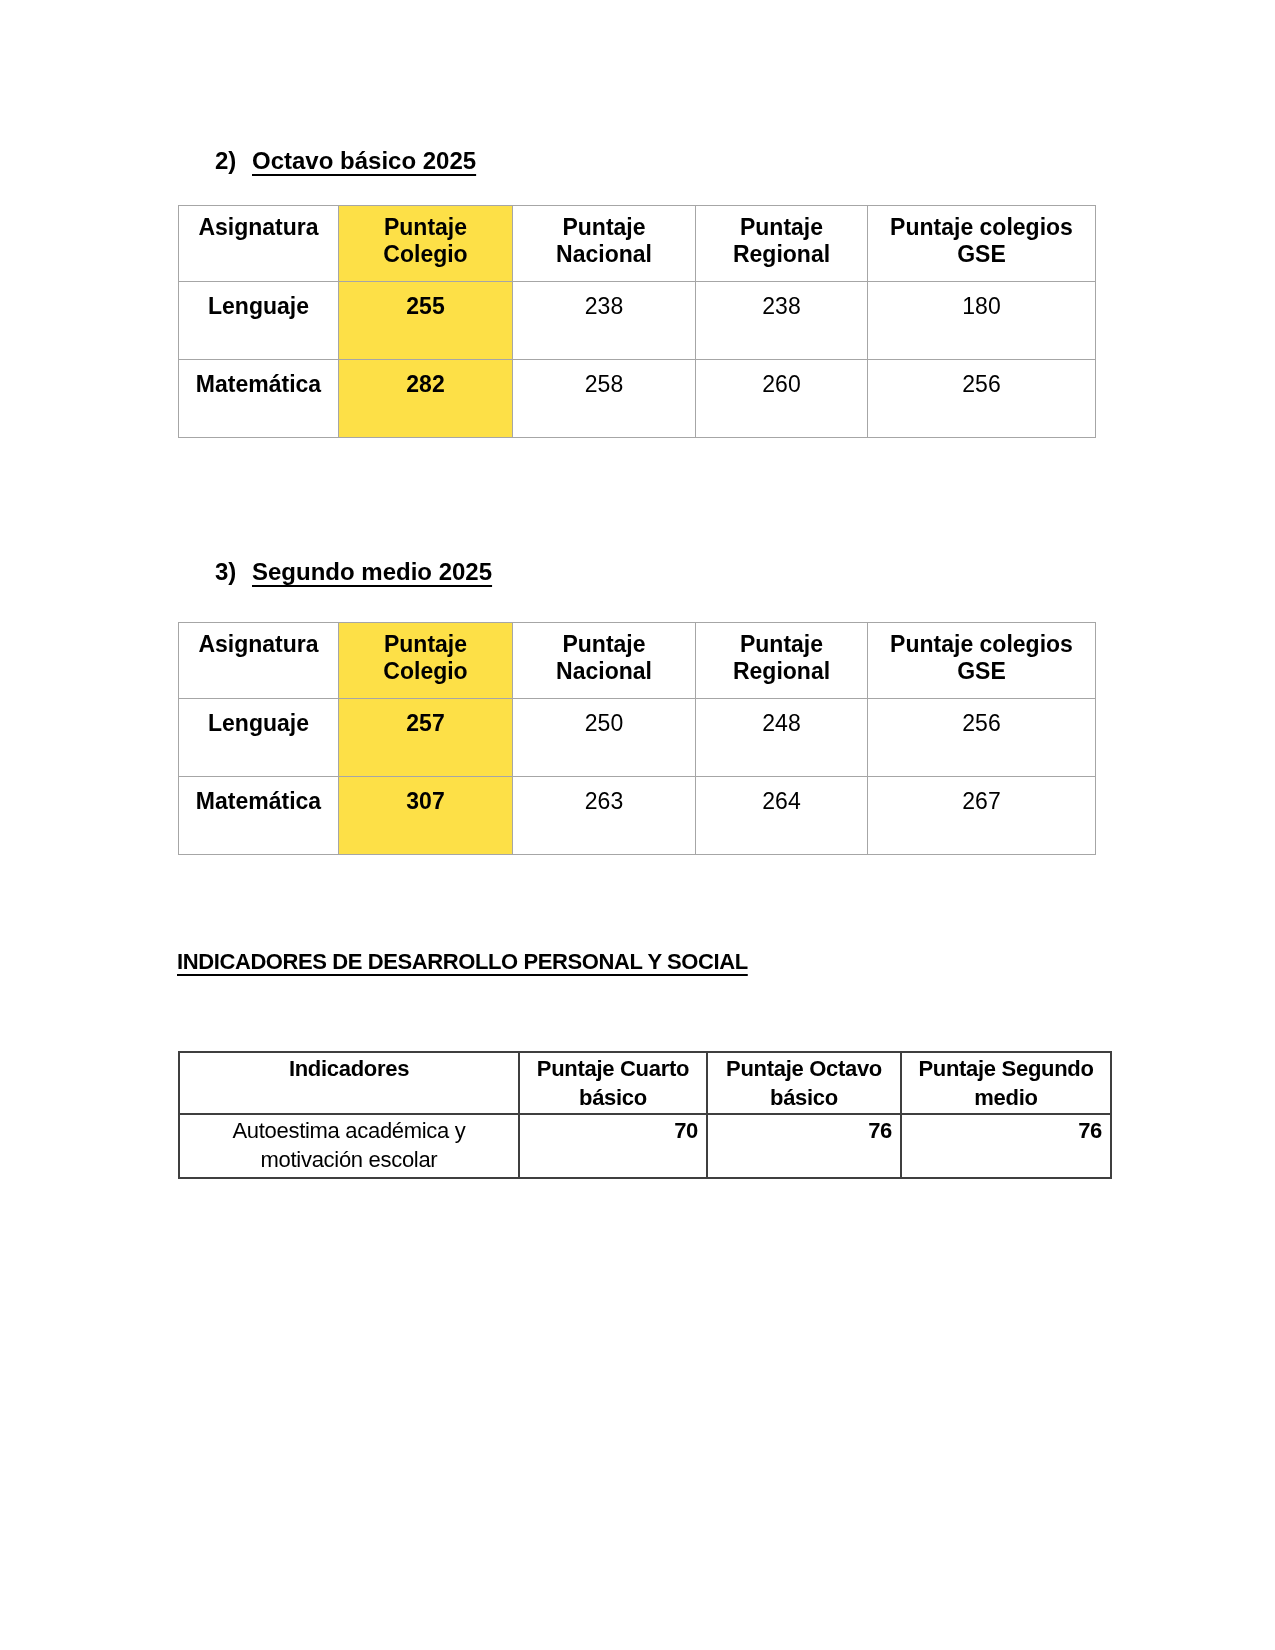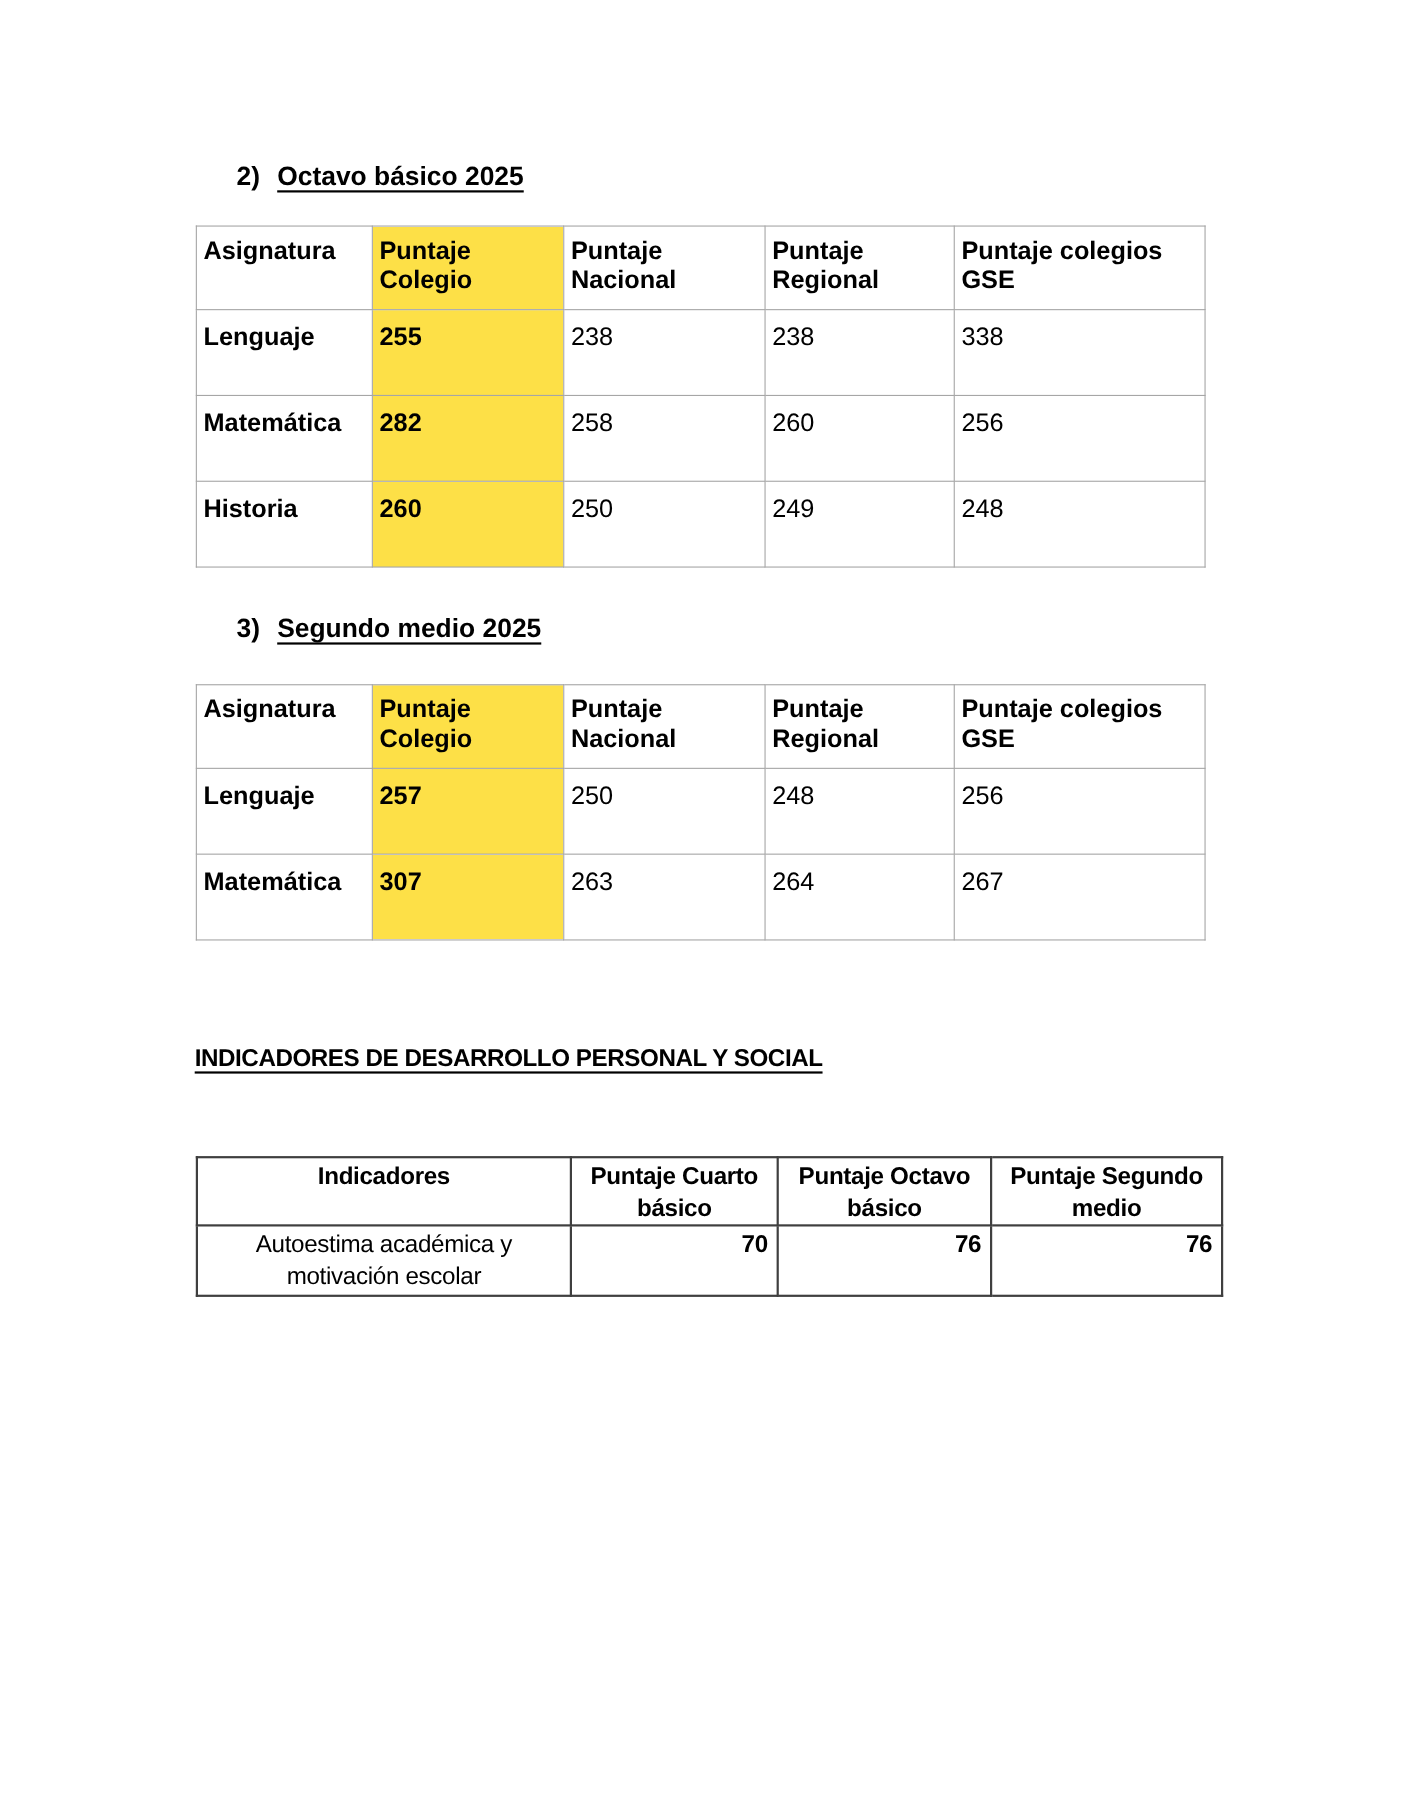--- a/index.html
+++ b/index.html
@@ -32,21 +32,21 @@
   table.score{
     width:100%;
     border-collapse:collapse;
     table-layout:fixed;
     font-size:23px;
     line-height:27px;
   }
   table.score td,table.score th{
     border:1.5px solid #A6A6A6;
     vertical-align:top;
-    text-align:left;
+    text-align:center;
     padding:8px 6px 0 6px;
     overflow:hidden;
   }
   table.score th{font-weight:bold;height:76px;box-sizing:border-box;}
   table.score td{height:78px;box-sizing:border-box;padding-top:11px;}
   table.score .c-asig{font-weight:bold;}
   table.score .accent{background:#fde047;font-weight:bold;}
   
   .ind-heading{
     position:absolute;
@@ -107,35 +107,28 @@
         <th class="accent">Puntaje Colegio</th>
         <th>Puntaje Nacional</th>
         <th>Puntaje Regional</th>
         <th>Puntaje colegios GSE</th>
       </tr>
       <tr>
         <td class="c-asig">Lenguaje</td>
         <td class="accent">255</td>
         <td>238</td>
         <td>238</td>
-        <td>338</td>
+        <td>180</td>
       </tr>
       <tr>
         <td class="c-asig">Matemática</td>
         <td class="accent">282</td>
         <td>258</td>
         <td>260</td>
         <td>256</td>
-      </tr>
-      <tr>
-        <td class="c-asig">Historia</td>
-        <td class="accent">260</td>
-        <td>250</td>
-        <td>249</td>
-        <td>248</td>
       </tr>
     </tbody>
       </table>
   </div>
 
   <div class="list-heading" style="left:215px;top:558px;">
     <span class="num">3)</span>
     <span class="ttl">Segundo medio 2025</span>
   </div>
 

